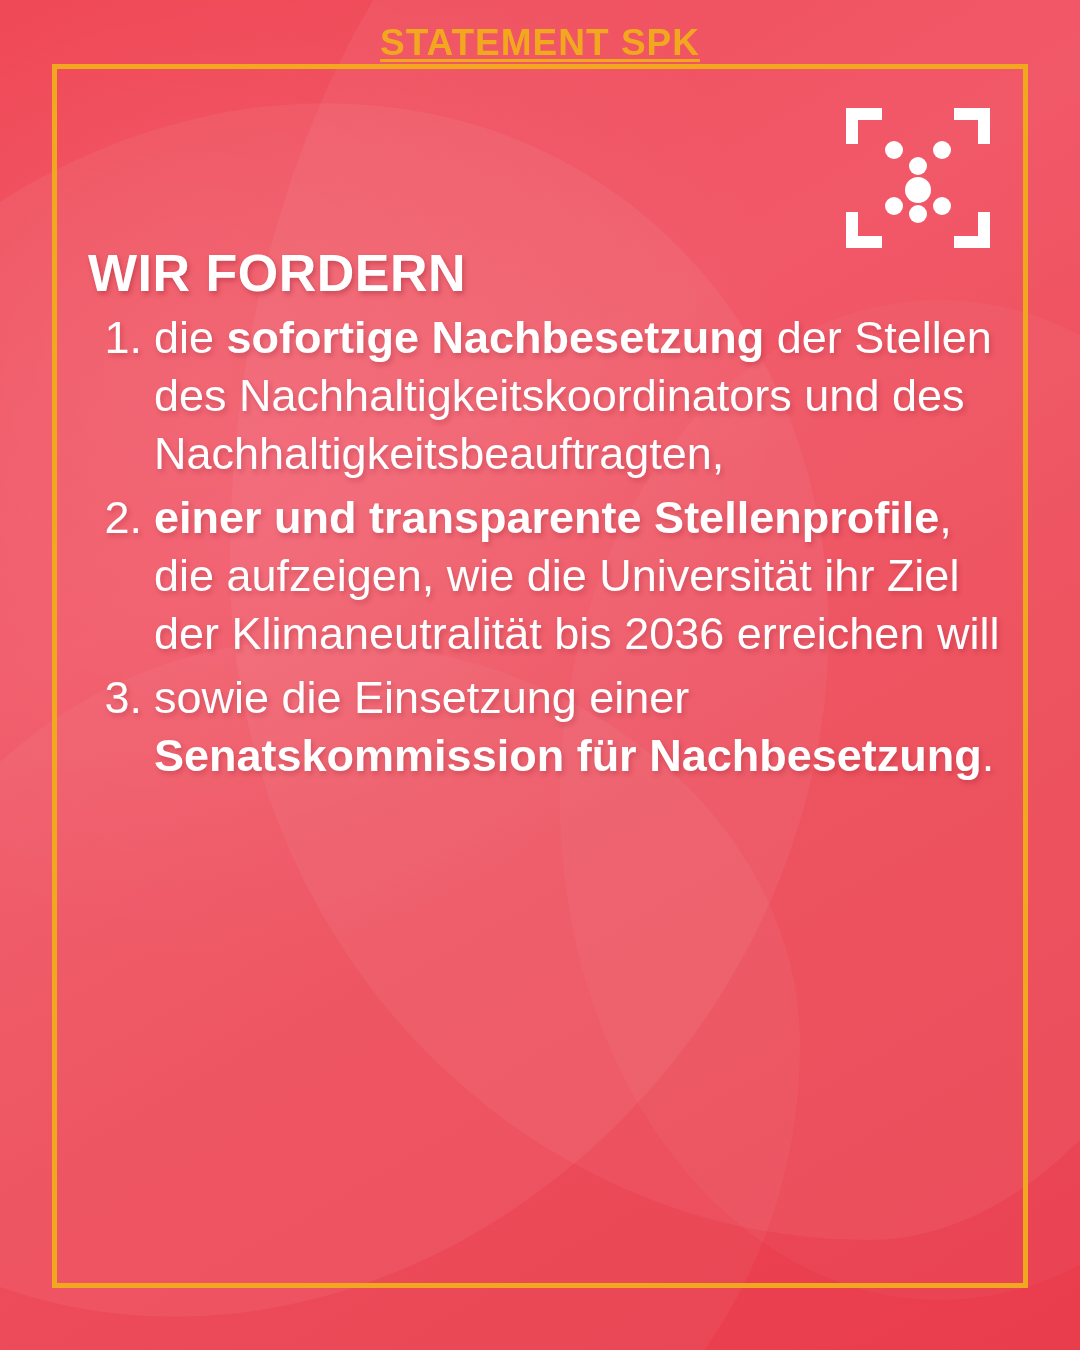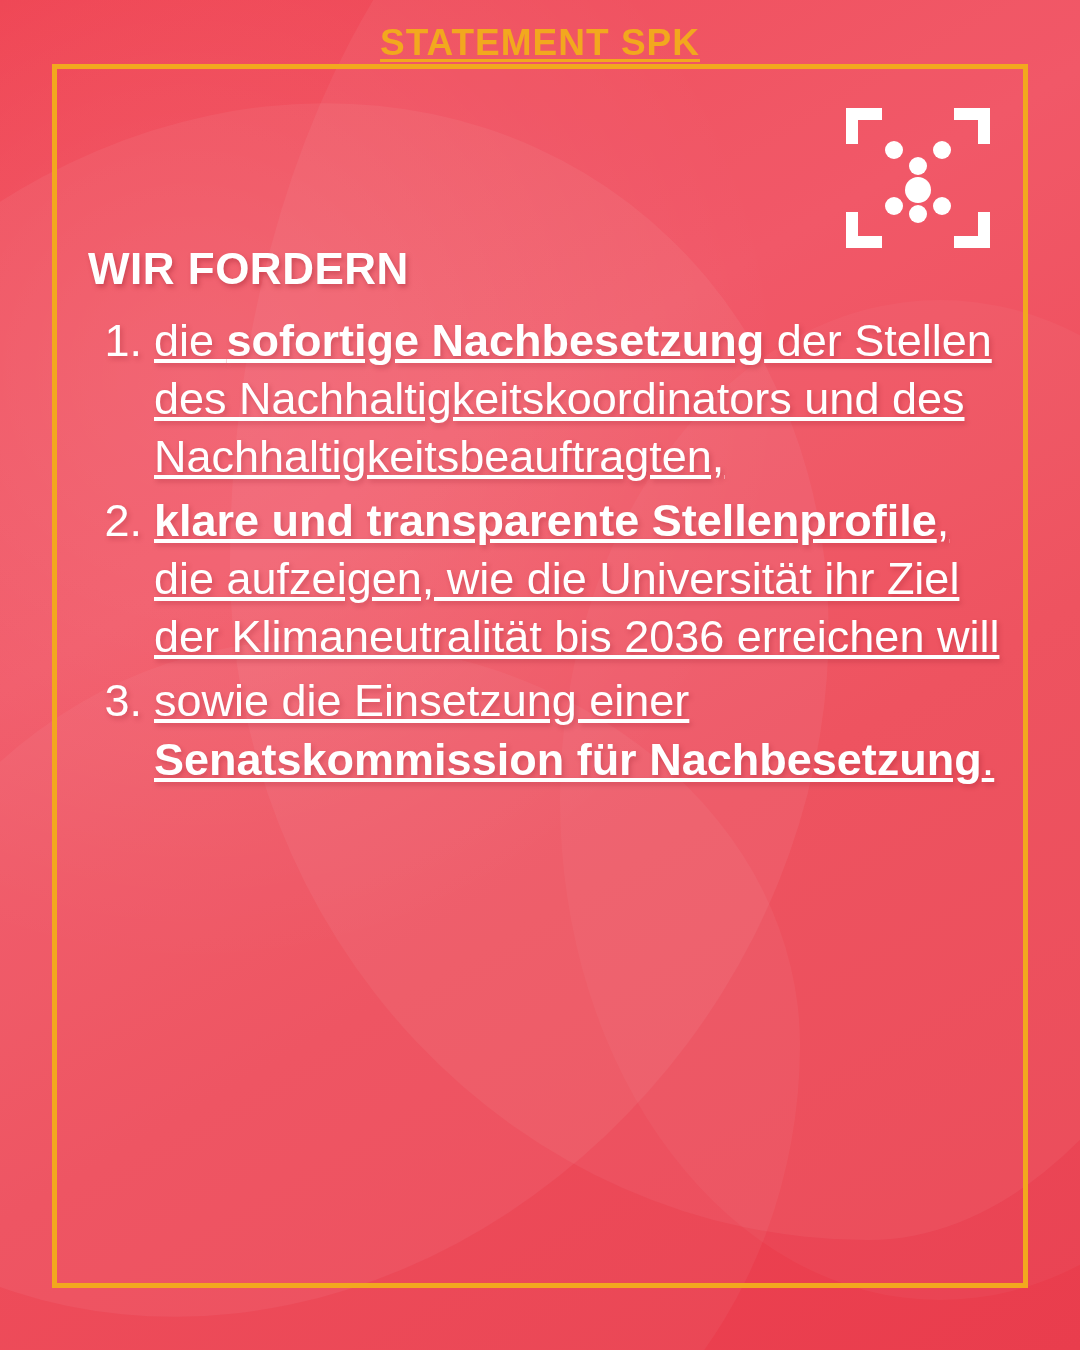--- a/index.html
+++ b/index.html
@@ -101,25 +101,25 @@
   .content {
     position: absolute;
     left: 88px;
     top: 246px;
     right: 70px;
     z-index: 6;
   }
 
   .headline {
     color: #ffffff;
-    font-size: 44px;
+    font-size: 52px;
     font-weight: bold;
     letter-spacing: 0.5px;
     line-height: 1.05;
-    margin: 0 0 20px 0;
+    margin: 0 0 8px 0;
     text-shadow: 2px 3px 5px rgba(140,20,35,0.35);
   }
 
   ol.demands {
     list-style: none;
     margin: 0;
     padding: 0;
     color: #ffffff;
   }
 
@@ -135,21 +135,20 @@
   .num {
     flex: 0 0 auto;
     width: 66px;
     text-align: right;
     padding-right: 12px;
     box-sizing: border-box;
   }
 
   .txt {
     flex: 1 1 auto;
-    text-decoration: underline;
   }
 
   .txt b {
     font-weight: bold;
   }
 </style>
 </head>
 <body>
 
 <div class="poster">
@@ -193,21 +192,21 @@
   <div class="content">
     <h1 class="headline">WIR FORDERN</h1>
 
     <ol class="demands">
       <li>
         <span class="num">1.</span>
         <span class="txt"><span>die </span><b>sofortige Nachbesetzung</b><span> der Stellen des Nachhaltigkeits­koordinators und des Nachhaltig­keitsbeauftragten,</span></span>
       </li>
       <li>
         <span class="num">2.</span>
-        <span class="txt"><b>klare und transparente Stellenprofile</b><span>, die aufzeigen, wie die Universität ihr Ziel der Klimaneutralität bis 2036 erreichen will</span></span>
+        <span class="txt"><b>einer und transparente Stellenprofile</b><span>, die aufzeigen, wie die Universität ihr Ziel der Klimaneutralität bis 2036 erreichen will</span></span>
       </li>
       <li>
         <span class="num">3.</span>
         <span class="txt"><span>sowie die Einsetzung einer </span><b>Senatskommission für Nachbesetzung</b><span>.</span></span>
       </li>
     </ol>
   </div>
 
 </div>
 

